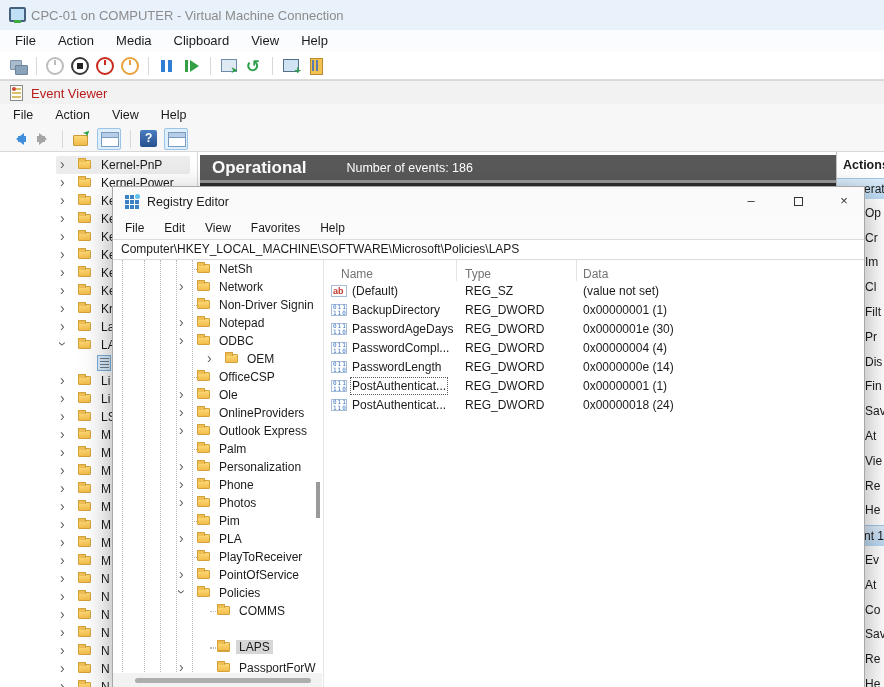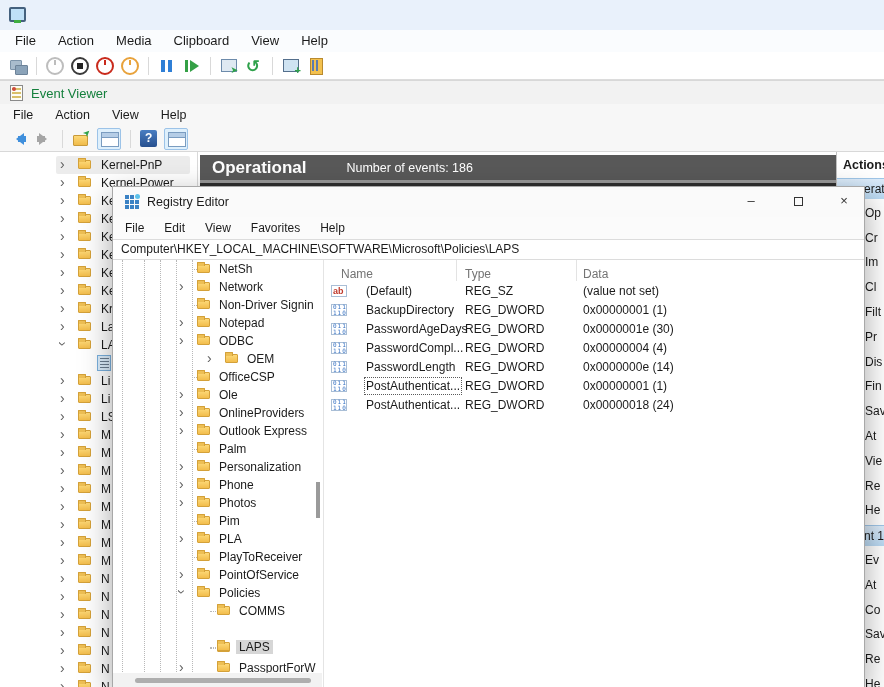--- a/index.html
+++ b/index.html
@@ -47,21 +47,21 @@
   [data-name="checkpoint-icon"]::after { content:"➤"; position:absolute; right:0; bottom:0; font-size:9px; color:#2fa14b; }
   [data-name="revert-icon"]::before { content:"\21BA"; position:absolute; left:1px; top:-1px; font-size:17px; font-weight:bold; color:#2fa14b; }
   [data-name="enhanced-session-icon"]::before { content:""; position:absolute; left:1px; top:2px; width:14px; height:11px; background:#cfe3f2; border:1px solid #546f8c; }
   [data-name="enhanced-session-icon"]::after { content:"+"; position:absolute; right:-1px; bottom:-1px; font-size:11px; font-weight:bold; color:#2fa14b; }
   [data-name="server-columns-icon"]::before { content:""; position:absolute; left:3px; top:1px; width:11px; height:15px; background:#f3c14f; border:1px solid #b98a2e; }
   [data-name="server-columns-icon"]::after { content:""; position:absolute; left:5px; top:3px; width:7px; height:11px;
     background:repeating-linear-gradient(90deg,#5d7cae 0 2px,transparent 2px 4px); }
 
   
   .ev-titlebar { left:0; top:80px; width:884px; height:24px; background:#f2f2f2; border-top:1px solid #d8d8d8; }
-  .ev-title { position:absolute; left:31px; top:5px; font-size:13px; color:#15803d; }
+  .ev-title { position:absolute; left:31px; top:5px; font-size:13px; color:#b91c1c; }
   .ev-app-icon { position:absolute; left:10px; top:4px; width:13px; height:16px; background:#fdfdf5; border:1px solid #8a8a8a; }
   .ev-app-icon::before { content:""; position:absolute; left:1px; top:2px; width:9px; height:10px;
     background:repeating-linear-gradient(#d9c06a 0 2px,transparent 2px 4px); }
   .ev-app-icon::after { content:""; position:absolute; left:1px; top:1px; width:4px; height:4px; background:#cf4a3a; border-radius:50%; }
   .ev-menubar { left:0; top:104px; width:884px; height:22px; background:#f7f7f7; padding-left:2px; }
   .ev-menubar .menu-item { font-size:12.5px; }
   .ev-toolbar { left:0; top:126px; width:884px; height:26px; background:#f7f7f7; border-bottom:1px solid #d8d8d8; padding-left:10px; }
 
   
   [data-name="back-icon"]::before { content:""; position:absolute; left:0; top:3px; width:0; height:0;
@@ -142,33 +142,34 @@
   .reg-hscroll { position:absolute; left:0; top:413px; width:209px; height:15px; background:#f2f2f2; }
   .reg-hscroll .thumb { position:absolute; left:22px; top:5px; width:176px; height:5px; background:#aeaeae; border-radius:3px; }
   .reg-split { position:absolute; left:210px; top:0; width:1px; height:428px; background:#e4e4e4; }
 
   
   .reg-values { position:absolute; left:213px; top:0; right:1px; height:428px; }
   .vhead { position:absolute; top:4px; height:21px; line-height:21px; font-size:12px; color:#737373; }
   .vcol-line { position:absolute; top:0; height:21px; width:1px; background:#e3e3e3; }
   .vrow { position:absolute; left:0; right:0; height:19px; }
   .vcell { position:absolute; top:2px; white-space:nowrap; font-size:12px; }
-  .c-name { left:40px;text-align:right; } .c-type { left:139px; } .c-data { left:257px; }
+  .c-name { left:26px;text-align:right; } .c-type { left:139px; } .c-data { left:257px; }
   .vicon { position:absolute; left:5px; top:3px; width:16px; height:12px; background:#fff; border:1px solid #a9bed6; }
   .vicon.str::before { content:"ab"; position:absolute; left:1px; top:0px; font-size:9px; font-weight:bold; color:#c0392b; line-height:11px; }
   .vicon.dw { font-family:"DejaVu Sans Mono",monospace; color:#3a74c4; }
   .vicon.dw::before { content:"011"; position:absolute; left:1px; top:-1px; font-size:6px; line-height:6px; letter-spacing:1px; }
   .vicon.dw::after { content:"110"; position:absolute; left:1px; top:5px; font-size:6px; line-height:6px; letter-spacing:1px; }
   .vrow.focused .c-name { outline:1px dotted #5a5a5a; outline-offset:1px; }
 </style>
 </head>
 <body>
 
 <div class="abs vm-titlebar" data-name="vm-titlebar">
   <span class="vm-app-icon" data-name="vm-app-icon"></span>
+  <span class="vm-title" data-name="vm-window-title">CPC-01 on COMPUTER - Virtual Machine Connection</span>
 </div>
 <div class="abs menubar vm-menubar" data-name="vm-menubar">
     <span class="menu-item" data-name="menu-file">File</span>
     <span class="menu-item" data-name="menu-action">Action</span>
     <span class="menu-item" data-name="menu-media">Media</span>
     <span class="menu-item" data-name="menu-clipboard">Clipboard</span>
     <span class="menu-item" data-name="menu-view">View</span>
     <span class="menu-item" data-name="menu-help">Help</span>
   </div>
 <div class="abs toolbar vm-toolbar" data-name="vm-toolbar">

